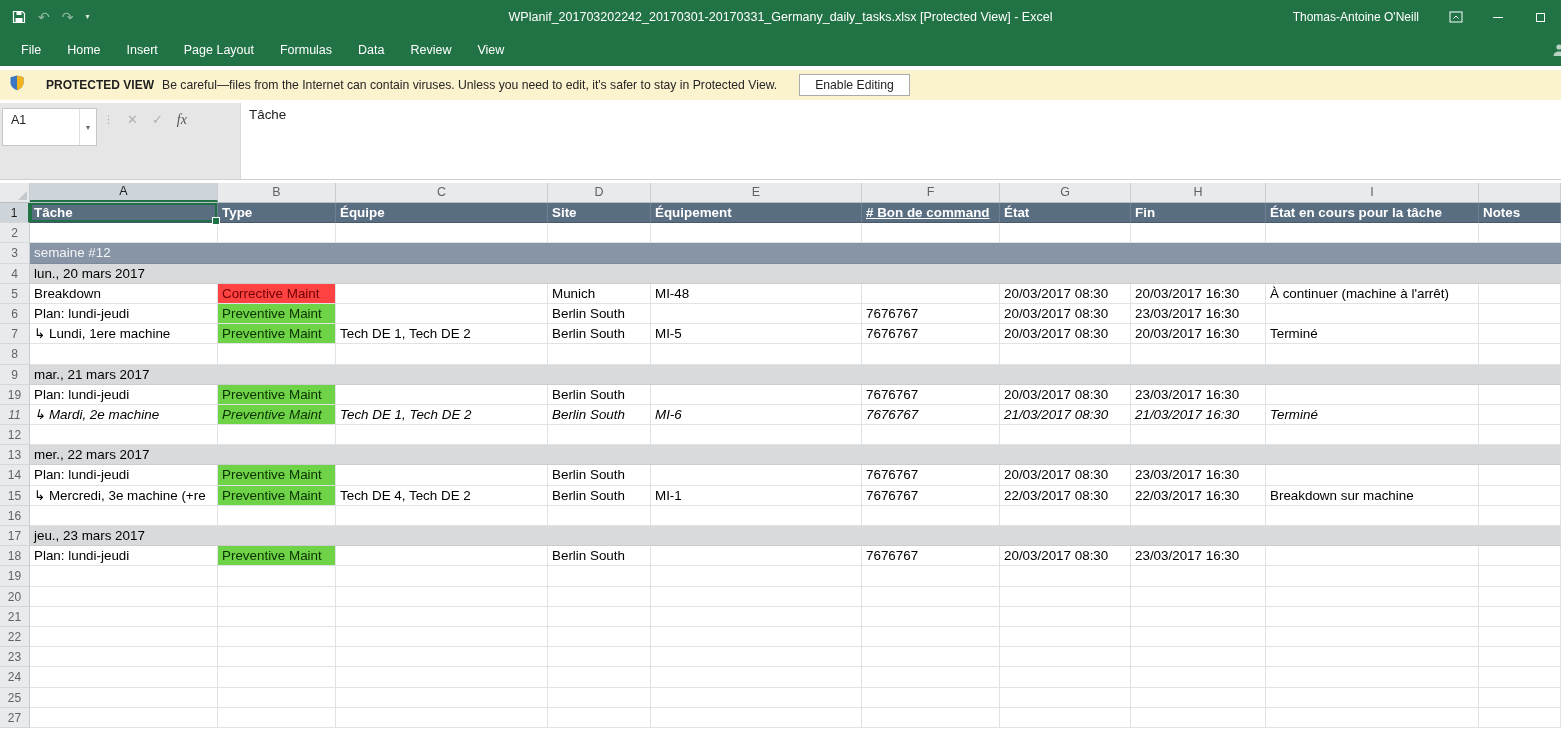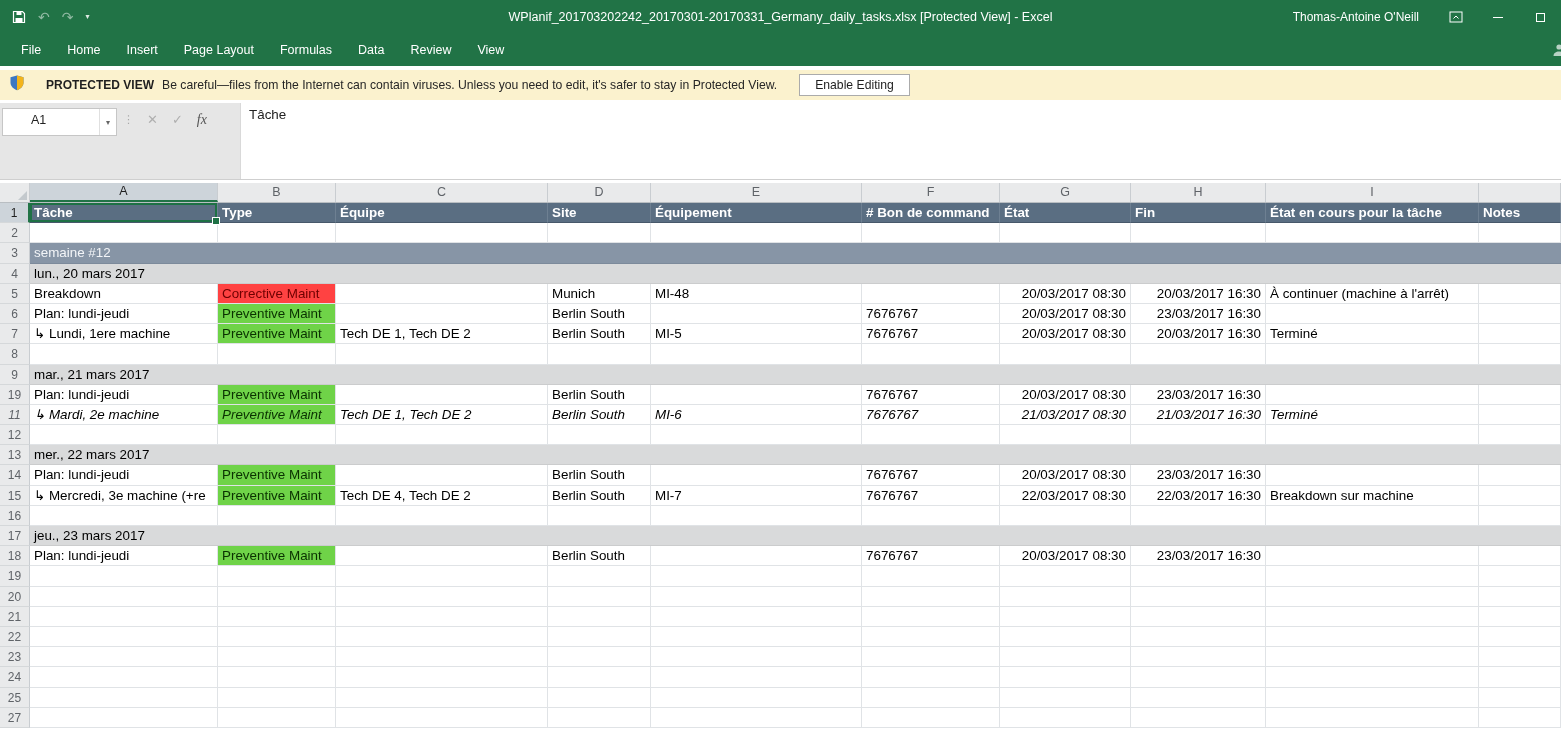--- a/index.html
+++ b/index.html
@@ -34,21 +34,21 @@
   
   .protbar { height:30px; background:#FBF2CE; display:flex; align-items:center; padding-left:10px; gap:8px; }
   .prot-label { font-weight:bold; font-size:12px; color:#1f1f1f; white-space:nowrap;padding-left:14px; }
   .prot-msg { font-size:12.2px; color:#262626; white-space:nowrap; }
   .enable-btn { margin-left:14px; background:#fff; border:1px solid #ABABAB; padding:3px 15px;
                 font-size:12.2px; font-family:"Liberation Sans",sans-serif; color:#1f1f1f; }
 
   
   .fbar { height:77px; background:#E6E6E6; display:flex; border-bottom:1px solid #CFCFCF; }
   .fbar-left { width:240px; flex:0 0 240px; display:flex; align-items:flex-start; padding:5px 0 0 2px; }
-  .namebox-wrap { display:flex; background:#fff; border:1px solid #C6C6C6; height:28px;padding-left:20px; }
+  .namebox-wrap { display:flex; background:#fff; border:1px solid #C6C6C6; height:38px; }
   .namebox { width:76px; font-size:12.5px; color:#222; padding:4px 8px; }
   .namebox-dd { width:17px; border-left:1px solid #E0E0E0; color:#666; font-size:8px;
                 display:flex; align-items:center; justify-content:center; }
   .fbar-dots { color:#A8A8A8; font-size:11px; padding:5px 6px 0 6px; }
   .fbtn { color:#AFAFAF; font-size:13px; padding:4px 7px 0 7px; }
   .fbtn.fx { font-family:"Liberation Serif",serif; font-style:italic; color:#555; font-size:14px; }
   .fx-area { flex:1; background:#fff; border-left:1px solid #D9D9D9; font-size:13.4px; color:#222; padding:4px 8px; }
 
   
   .grid { width:1561px; background:#fff; }
@@ -61,21 +61,21 @@
   .colheader.hl { background:#CDD4DA; color:#1f1f1f; border-bottom:2px solid #217346; line-height:17px; }
 
   .grid-row { display:flex; }
   .gutter { flex:0 0 30px; background:#E9EAEB; border-right:1px solid #C9CDD1; border-bottom:1px solid #D5D8DA;
             font-size:12px; color:#5F6368; text-align:center; line-height:20px; }
   .gutter.hl { background:#CDD4DA; color:#1f1f1f; border-right:2px solid #217346; }
 
   .cell { flex:0 0 auto; font-size:13.4px; color:#000; line-height:19.5px; padding:0 4px;
           white-space:nowrap; overflow:hidden; border-right:1px solid #E0E3E6; border-bottom:1px solid #E0E3E6;
           background:#fff; }
-  .cell.right { text-align:right; }
+  .cell.right { text-align:left; }
   .cell.thead { background:#5A6E82; color:#fff; font-weight:bold;
                 border-right:1px solid #6E8092; border-bottom:1px solid #47586A; }
   .cell.red   { background:#FF4242; color:#6E0000; }
   .cell.green { background:#6FD348; color:#0A3200; }
   .cell.selected { position:relative; box-shadow:inset 0 0 0 2px #1E7145; overflow:visible; z-index:2; }
   .cell.selected::after { content:""; position:absolute; right:-3px; bottom:-3px; width:6px; height:6px;
                           background:#1E7145; border:1px solid #fff; z-index:3; }
   .cell.span { flex:1 1 auto; border-right:none; }
   .row-week .cell.span { background:#8795A6; color:#F3F5F8; border-bottom:1px solid #7C8A9B; }
   .row-day  .cell.span { background:#D9DADB; color:#000000; border-bottom:1px solid #CBCCCD; }
@@ -181,21 +181,21 @@
         <div class="colheader" style="width: 213px; flex-basis: 213px;">I</div>
         <div class="colheader" style="width: 82px; flex-basis: 82px;"></div>
       </div>
       <div class="grid-row row-header" style="height: 20.2px;">
         <div class="gutter hl">1</div>
         <div class="cell thead selected" style="width: 188px; flex-basis: 188px;">Tâche</div>
         <div class="cell thead" style="width: 118px; flex-basis: 118px;">Type</div>
         <div class="cell thead" style="width: 212px; flex-basis: 212px;">Équipe</div>
         <div class="cell thead" style="width: 103px; flex-basis: 103px;">Site</div>
         <div class="cell thead" style="width: 211px; flex-basis: 211px;">Équipement</div>
-        <div class="cell thead" style="width: 138px; flex-basis: 138px;"># Bon de command</div>
+        <div class="cell thead" style="width: 138px; flex-basis: 138px; text-decoration: underline;"># Bon de command</div>
         <div class="cell thead" style="width: 131px; flex-basis: 131px;">État</div>
         <div class="cell thead" style="width: 135px; flex-basis: 135px;">Fin</div>
         <div class="cell thead" style="width: 213px; flex-basis: 213px;">État en cours pour la tâche</div>
         <div class="cell thead" style="width: 82px; flex-basis: 82px;">Notes</div>
       </div>
       <div class="grid-row row-blank" style="height: 20.2px;">
         <div class="gutter">2</div>
         <div class="cell" style="width: 188px; flex-basis: 188px;"></div>
         <div class="cell" style="width: 118px; flex-basis: 118px;"></div>
         <div class="cell" style="width: 212px; flex-basis: 212px;"></div>
@@ -326,21 +326,21 @@
         <div class="cell right" style="width: 135px; flex-basis: 135px;">23/03/2017 16:30</div>
         <div class="cell" style="width: 213px; flex-basis: 213px;"></div>
         <div class="cell" style="width: 82px; flex-basis: 82px;"></div>
       </div>
       <div class="grid-row row-data" style="height: 20.2px;">
         <div class="gutter">15</div>
         <div class="cell" style="width: 188px; flex-basis: 188px;">↳ Mercredi, 3e machine (+re</div>
         <div class="cell green" style="width: 118px; flex-basis: 118px;">Preventive Maint</div>
         <div class="cell" style="width: 212px; flex-basis: 212px;">Tech DE 4, Tech DE 2</div>
         <div class="cell" style="width: 103px; flex-basis: 103px;">Berlin South</div>
-        <div class="cell" style="width: 211px; flex-basis: 211px;">MI-7</div>
+        <div class="cell" style="width: 211px; flex-basis: 211px;">MI-1</div>
         <div class="cell" style="width: 138px; flex-basis: 138px;">7676767</div>
         <div class="cell right" style="width: 131px; flex-basis: 131px;">22/03/2017 08:30</div>
         <div class="cell right" style="width: 135px; flex-basis: 135px;">22/03/2017 16:30</div>
         <div class="cell" style="width: 213px; flex-basis: 213px;">Breakdown sur machine</div>
         <div class="cell" style="width: 82px; flex-basis: 82px;"></div>
       </div>
       <div class="grid-row row-blank" style="height: 20.2px;">
         <div class="gutter">16</div>
         <div class="cell" style="width: 188px; flex-basis: 188px;"></div>
         <div class="cell" style="width: 118px; flex-basis: 118px;"></div>

